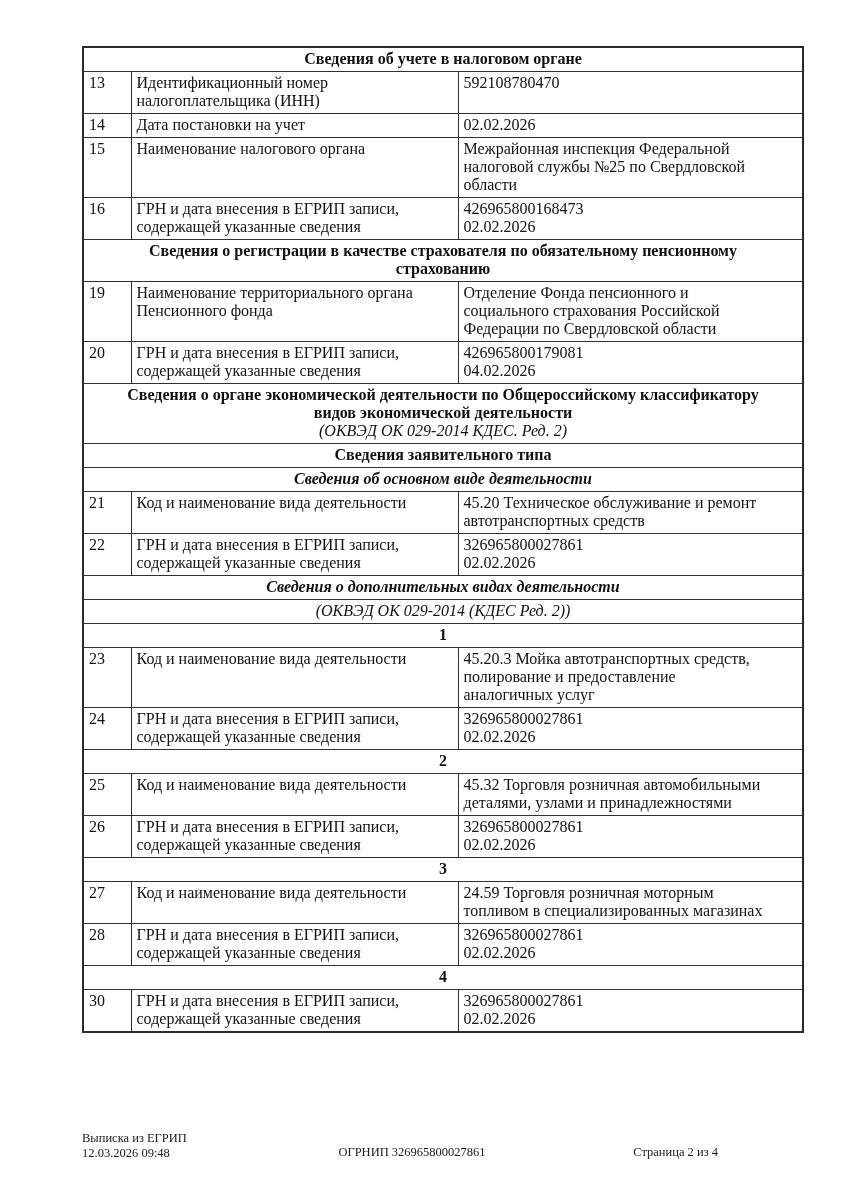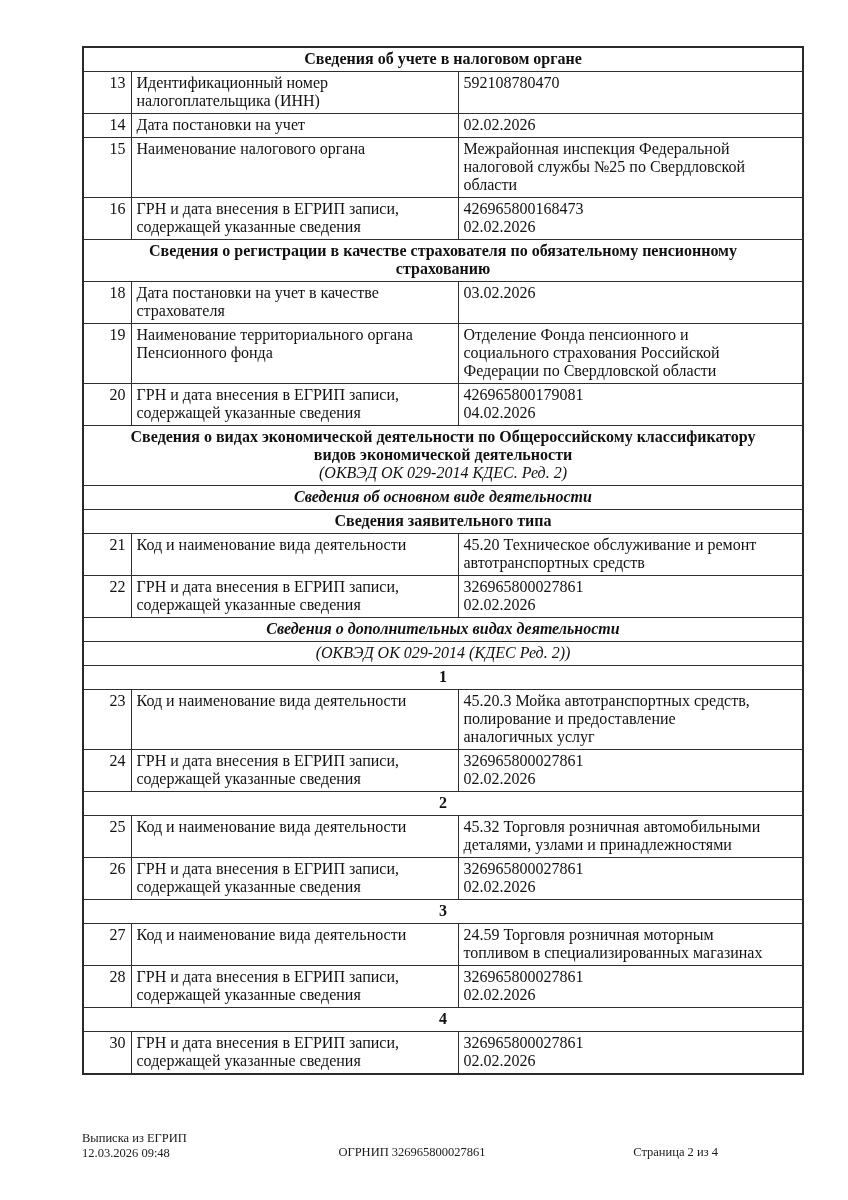--- a/index.html
+++ b/index.html
@@ -21,21 +21,21 @@
     border:2px solid #2a2a2a;
   }
   table.doc td{
     border:1px solid #2f2f2f;
     vertical-align:top;
     font-size:16px;
     line-height:18px;
     padding:2px 5px 3px 5px;
     overflow:hidden;
   }
-  td.num-cell{text-align:right;padding-left:2px;padding-right:2px;}
+  td.num-cell{text-align:left;padding-left:2px;padding-right:2px;}
   td.section-cell{text-align:center;padding:2px 6px 3px 6px;}
   .bold{font-weight:bold;}
   .bold-italic{font-weight:bold;font-style:italic;}
   .italic{font-style:italic;}
   .line{min-height:18px;}
   .footer{
     position:absolute;left:82px;top:1129px;width:660px;height:32px;
     font-size:12.5px;line-height:15px;color:#1a1a1a;
   }
   .footer-left{position:absolute;left:0;bottom:0;}
@@ -101,30 +101,20 @@
               <div class="line">02.02.2026</div>
             </td>
           </tr>
           <tr>
             <td class="section-cell" colspan="3">
               <div class="line bold">Сведения о регистрации в качестве страхователя по обязательному пенсионному</div>
               <div class="line bold">страхованию</div>
             </td>
           </tr>
           <tr>
-            <td class="num-cell">18</td>
-            <td class="label-cell">
-              <div class="line">Дата постановки на учет в качестве</div>
-              <div class="line">страхователя</div>
-            </td>
-            <td class="value-cell">
-              <div class="line">03.02.2026</div>
-            </td>
-          </tr>
-          <tr>
             <td class="num-cell">19</td>
             <td class="label-cell">
               <div class="line">Наименование территориального органа</div>
               <div class="line">Пенсионного фонда</div>
             </td>
             <td class="value-cell">
               <div class="line">Отделение Фонда пенсионного и</div>
               <div class="line">социального страхования Российской</div>
               <div class="line">Федерации по Свердловской области</div>
             </td>
@@ -135,33 +125,33 @@
               <div class="line">ГРН и дата внесения в ЕГРИП записи,</div>
               <div class="line">содержащей указанные сведения</div>
             </td>
             <td class="value-cell">
               <div class="line">426965800179081</div>
               <div class="line">04.02.2026</div>
             </td>
           </tr>
           <tr>
             <td class="section-cell" colspan="3">
-              <div class="line bold">Сведения о видах экономической деятельности по Общероссийскому классификатору</div>
+              <div class="line bold">Сведения о органе экономической деятельности по Общероссийскому классификатору</div>
               <div class="line bold">видов экономической деятельности</div>
               <div class="line italic">(ОКВЭД ОК 029-2014 КДЕС. Ред. 2)</div>
             </td>
           </tr>
           <tr>
             <td class="section-cell" colspan="3">
+              <div class="line bold">Сведения заявительного типа</div>
+            </td>
+          </tr>
+          <tr>
+            <td class="section-cell" colspan="3">
               <div class="line bold-italic">Сведения об основном виде деятельности</div>
-            </td>
-          </tr>
-          <tr>
-            <td class="section-cell" colspan="3">
-              <div class="line bold">Сведения заявительного типа</div>
             </td>
           </tr>
           <tr>
             <td class="num-cell">21</td>
             <td class="label-cell">
               <div class="line">Код и наименование вида деятельности</div>
             </td>
             <td class="value-cell">
               <div class="line">45.20 Техническое обслуживание и ремонт</div>
               <div class="line">автотранспортных средств</div>

